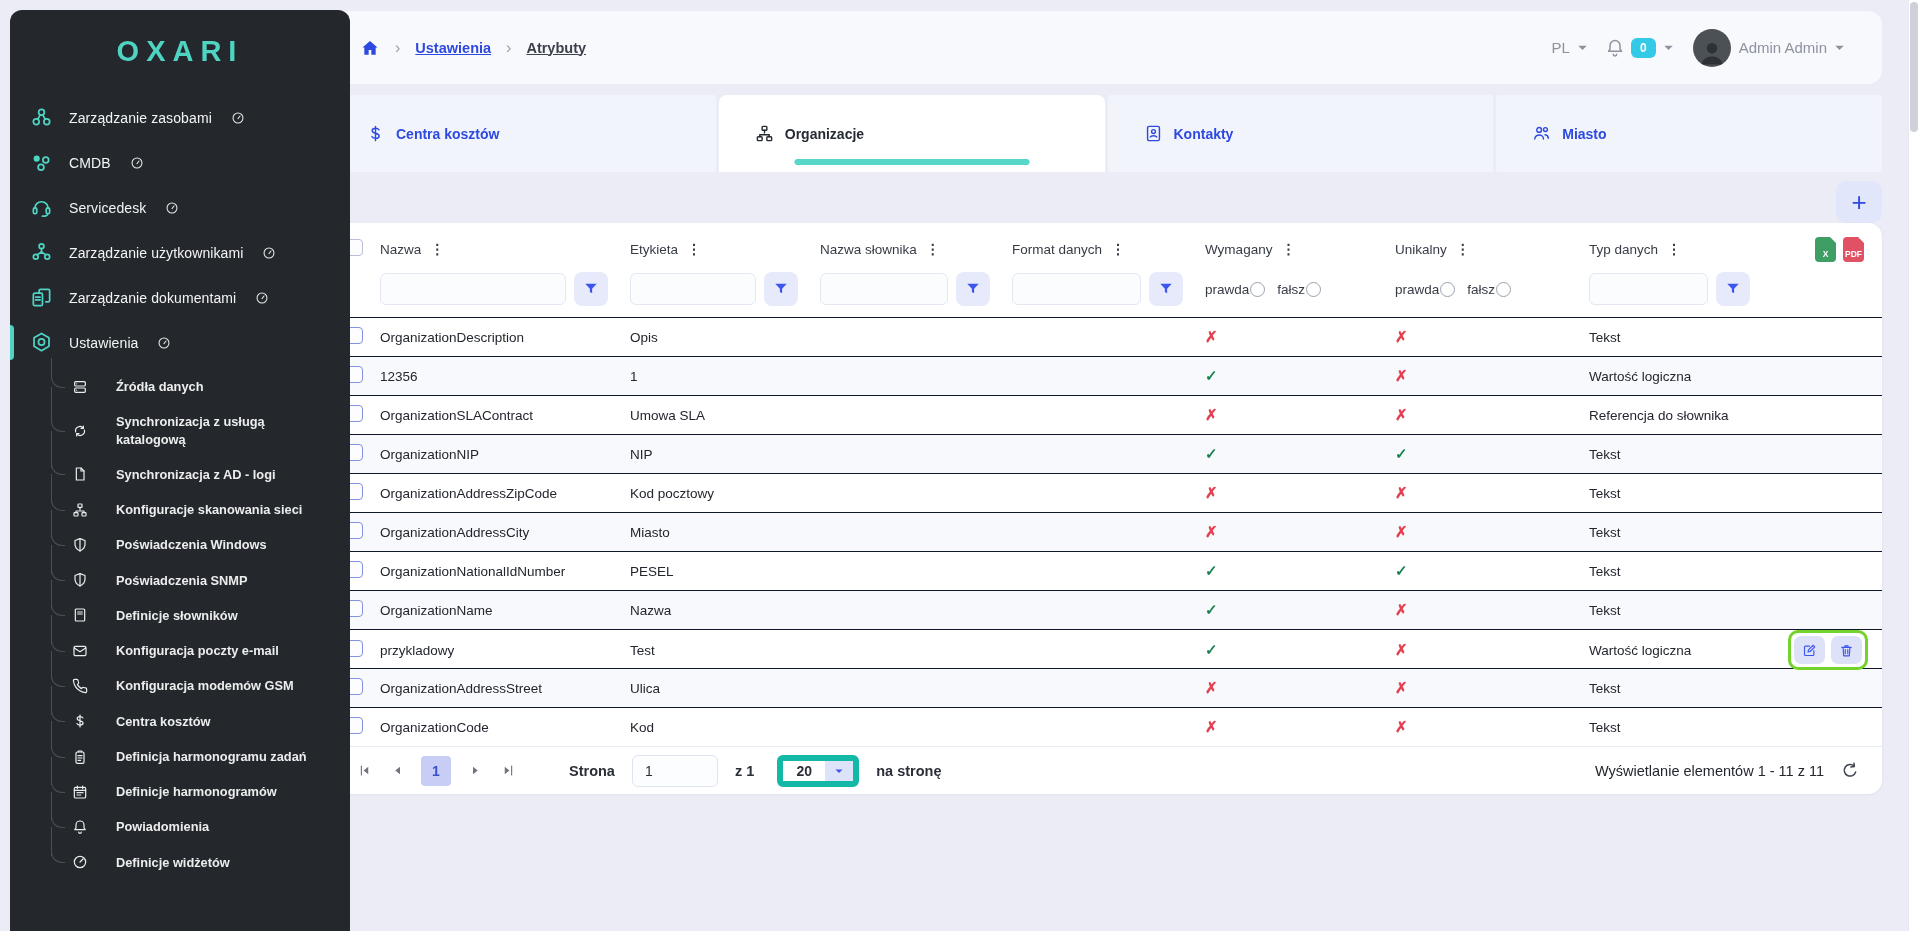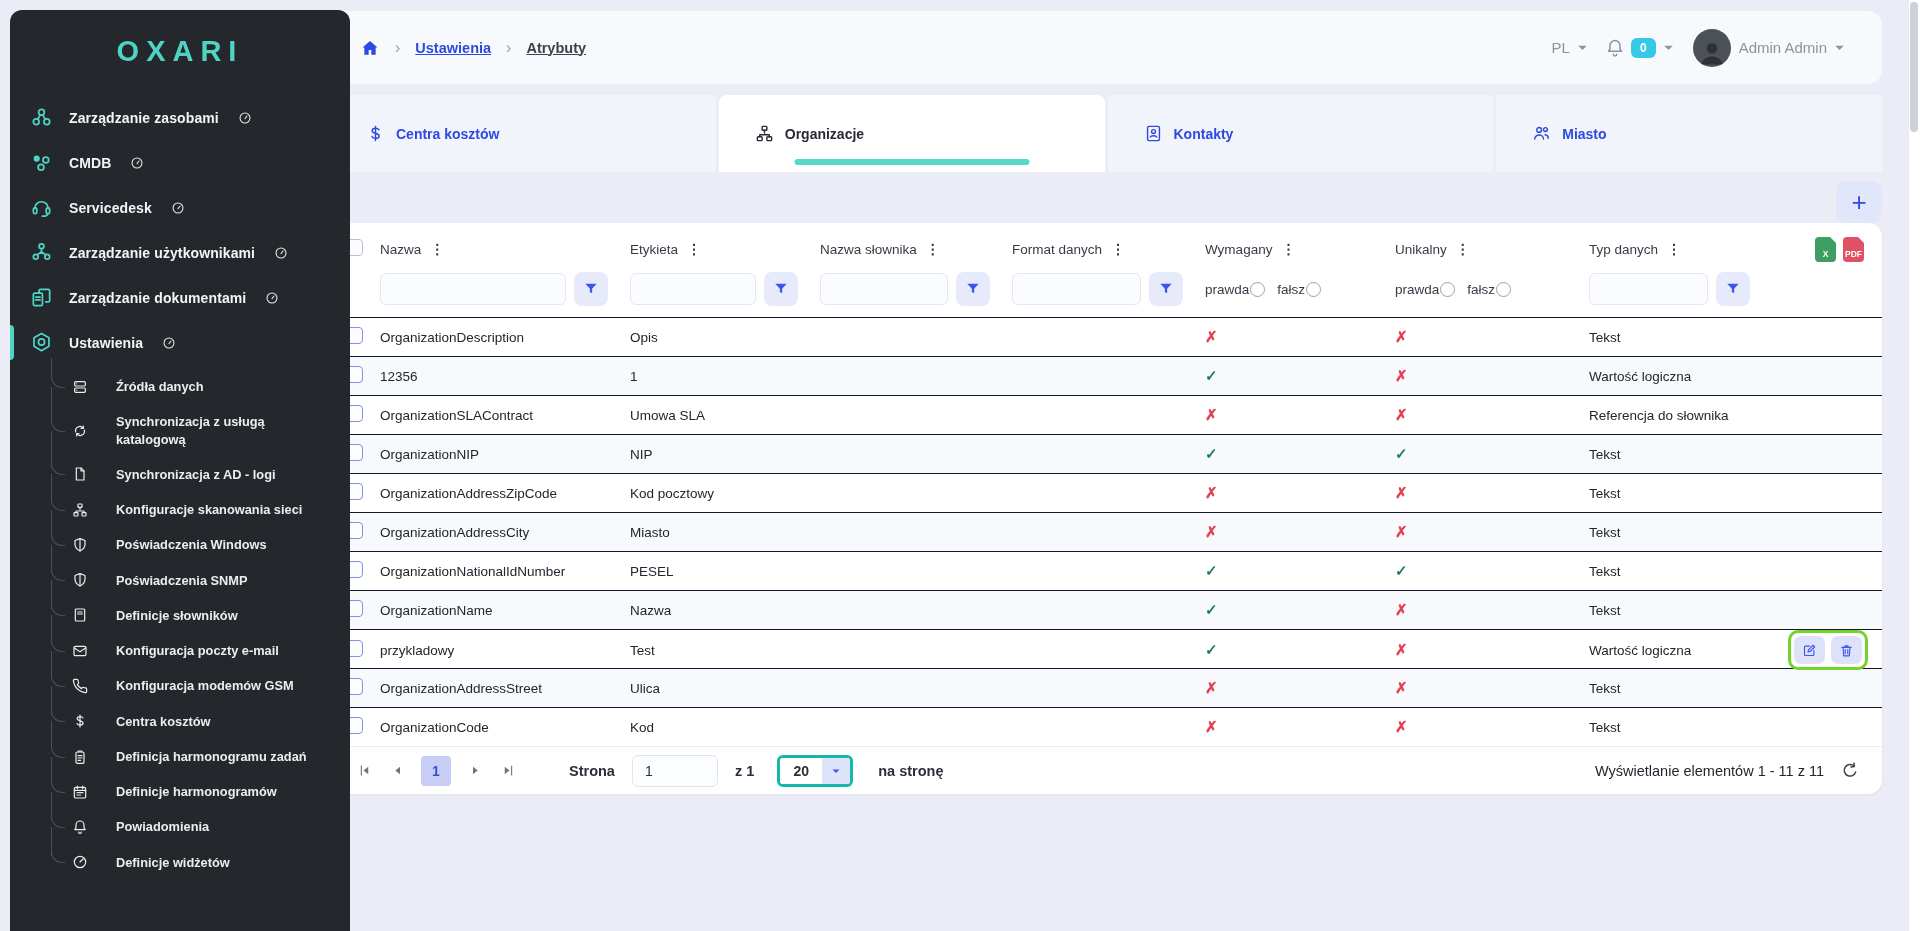--- a/index.html
+++ b/index.html
@@ -10,21 +10,21 @@
 
   
   .scroll-strip{position:absolute;right:0;top:0;width:12px;height:100%;background:#fff;border-left:1px solid #e7e8f0}
   .scroll-thumb{position:absolute;right:2px;top:2px;width:8px;height:130px;background:#ced1da;border-radius:4px}
 
   
   .sidebar{position:absolute;left:10px;top:10px;width:340px;height:921px;background:#24282d;border-radius:12px 12px 0 0;overflow:hidden;z-index:2}
   .logo{color:#4fd4c4;font-size:29px;font-weight:700;letter-spacing:7px;text-align:center;padding:25px 0 27px}
   .side-item{display:flex;align-items:center;gap:16px;padding:11px 20px;position:relative;cursor:pointer}
   .side-item .icon{width:23px;height:23px;color:#4fd4c4}
-  .side-item .lbl{color:#f3f4f5;font-size:14px;font-weight:700;letter-spacing:.1px}
+  .side-item .lbl{color:#f3f4f5;font-size:14px;font-weight:400;letter-spacing:.1px}
   .side-item .gauge{width:14px;height:14px;color:#e9eaeb;margin-left:3px}
   .side-item.active::before{content:'';position:absolute;left:0;top:5px;bottom:5px;width:4px;background:#4fd4c4;border-radius:0 4px 4px 0}
   .sub-list{padding:4px 0 0 36px}
   .sub-item{display:flex;align-items:center;gap:28px;padding:9px 0;position:relative;padding-left:26px;cursor:pointer}
   .sub-item::before{content:'';position:absolute;left:5px;top:-11px;width:13px;height:calc(50% + 11px);border-left:1px solid #4b4f55;border-bottom:1px solid #4b4f55;border-bottom-left-radius:11px}
   .sub-item:not(:last-child)::after{content:'';position:absolute;left:5px;top:50%;bottom:-11px;border-left:1px solid #4b4f55}
   .sub-item .icon{width:16px;height:16px;color:#eceded}
   .sub-item .lbl{color:#eceded;font-size:12.8px;font-weight:700;line-height:1.35;max-width:192px}
 
   
@@ -89,21 +89,21 @@
   .act-btn svg{width:15px;height:15px}
 
   
   .pager{height:48px;border-top:1px solid #e9ebf4;display:flex;align-items:center;padding:0 22px;gap:9px}
   .pg-ico{width:24px;height:24px;color:#6f747e;display:flex;align-items:center;justify-content:center;cursor:pointer}
   .pg-ico svg{width:15px;height:15px}
   .pg-current{width:30px;height:30px;border-radius:4px;background:#c7cdf4;color:#3c50cc;font-size:14px;font-weight:600;display:flex;align-items:center;justify-content:center;margin:0 3px;cursor:pointer}
   .pg-label{font-size:14.5px;font-weight:700;color:#2b2f38}
   .pg-label.first{margin-left:40px}
   .pg-input{width:86px;height:32px;border:1px solid #e0e4f2;border-radius:6px;background:#fcfdff;padding:0 12px;font-size:14px;color:#2b2f38;outline:none;font-family:inherit;margin:0 8px}
-  .pg-size{display:flex;height:32px;border:3px solid #14b8a6;border-radius:6px;overflow:hidden;cursor:pointer;margin:0 16px 0 14px}
+  .pg-size{display:flex;height:32px;border:6px solid #14b8a6;border-radius:6px;overflow:hidden;cursor:pointer;margin:0 8px 0 14px}
   .pg-size .val{width:42px;background:#fff;display:flex;align-items:center;justify-content:center;font-size:14px;font-weight:600;color:#2b2f38}
   .pg-size .arrow{width:28px;background:#dde3f9;color:#3c55ee;display:flex;align-items:center;justify-content:center}
   .pg-size .arrow svg{width:14px;height:14px}
   .pg-info{margin-left:auto;font-size:14.5px;color:#23262e;display:flex;align-items:center;gap:16px}
   .refresh-btn{width:20px;height:20px;color:#3f444e;cursor:pointer}
 </style>
 </head>
 <body>
 
 <div class="scroll-strip">

